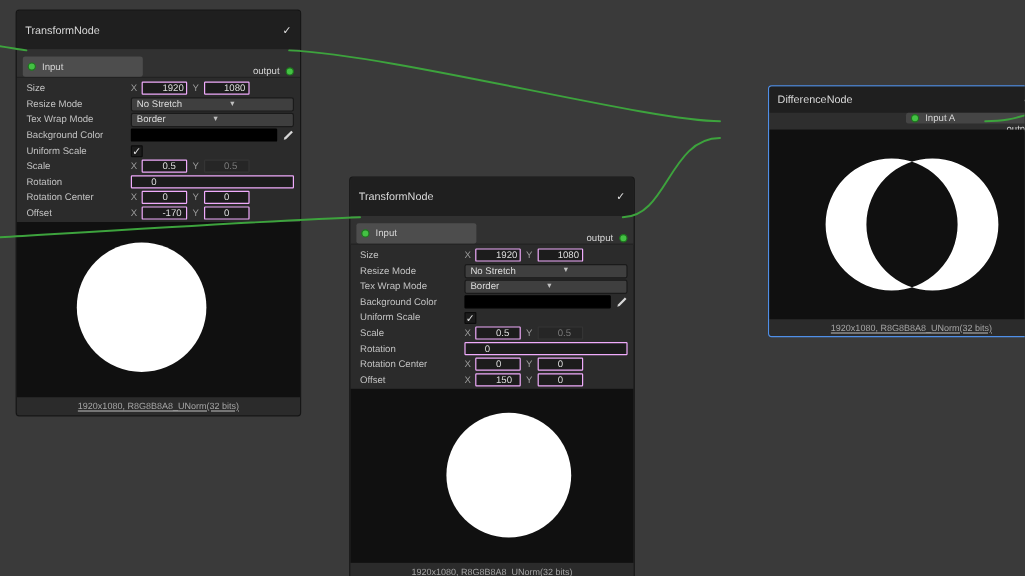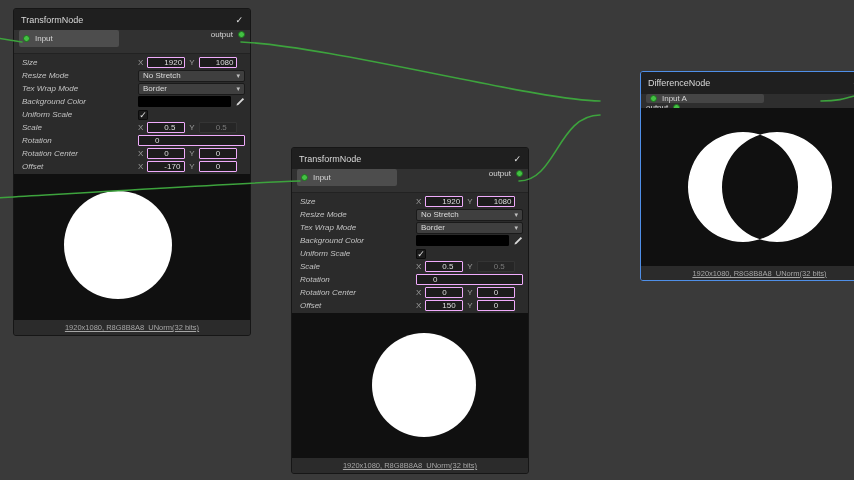--- a/index.html
+++ b/index.html
@@ -1,45 +1,45 @@
 <!DOCTYPE html>
 <html><head>
 <meta charset="utf-8">
 <style>
   html,body{margin:0;padding:0;background:#3a3a3a;}
   #stage{position:relative;width:854px;height:480px;overflow:hidden;background:#3a3a3a;
          font-family:"Liberation Sans",sans-serif;-webkit-font-smoothing:antialiased;}
   .node{position:absolute;box-sizing:border-box;background:#2b2b2b;border:1px solid #161616;
         border-radius:3px;overflow:hidden;z-index:1;}
   .node.selected{border:1px solid #4f8fe8;}
-  .node-header{height:21px;background:#1f1f1f;display:flex;align-items:center;
+  .node-header{height:32px;background:#1f1f1f;display:flex;align-items:center;
                justify-content:space-between;padding:0 7px;}
   .node-title{font-size:9px;color:#d8d8d8;}
   .hdr-icons{display:flex;align-items:center;gap:5px;}
   .check{font-size:9px;color:#e4e4e4;}
   .chev{font-size:8px;color:#b8b8b8;}
-  .port-row{height:24px;background:#313131;display:flex;align-items:flex-start;
+  .port-row{height:24px;background:#313131;display:flex;align-items:flex-end;
             justify-content:space-between;padding:0 5px;border-bottom:1px solid #222;box-sizing:border-box;}
   .port-pill{display:flex;align-items:center;gap:5px;background:#4d4d4d;border-radius:2px;
              height:17px;width:100px;padding:0 4px;box-sizing:border-box;}
   .port-out{display:flex;align-items:center;gap:5px;}
   .port-dot{width:7px;height:7px;border-radius:50%;background:#44c144;border:1px solid #1d741d;box-sizing:border-box;flex:none;}
   .port-label{font-size:8px;color:#d6d6d6;white-space:nowrap;}
   .props{padding:2px 0 1px 0;}
   .prop-row{display:flex;align-items:center;height:13px;padding:0 5px 0 8px;}
-  .plabel{width:116px;flex:none;font-size:8px;color:#c2c2c2;white-space:nowrap;font-style:italic;}
+  .plabel{width:87px;flex:none;font-size:8px;color:#c2c2c2;white-space:nowrap;}
   .pctl{flex:1;display:flex;align-items:center;gap:4px;min-width:0;}
   .axis{font-size:8px;color:#9d9d9d;flex:none;}
   .field{box-sizing:border-box;width:38px;height:11px;line-height:10px;background:#1c1c1c;
          border:1px solid #f0abfc;border-radius:1px;color:#dedede;font-size:8px;padding:0 16px;
          overflow:hidden;white-space:nowrap;}
   .field.wide{flex:1;width:auto;}
   .field.disabled{color:#7a7a7a;background:#262626;border-color:#343434;}
   .dropdown{flex:1;height:12px;box-sizing:border-box;background:#3f3f3f;border:1px solid #1a1a1a;
-            border-radius:2px;display:flex;align-items:center;justify-content:space-between;
+            border-radius:2px;display:flex;align-items:center;
             padding:0 4px;color:#dcdcdc;font-size:8px;line-height:10px;gap:40px;}
   .dd-arrow{font-size:7px;color:#c0c0c0;}
   .checkbox{width:10px;height:10px;box-sizing:border-box;background:#1b1b1b;border:1px solid #0c0c0c;
             border-radius:1px;color:#e0e0e0;font-size:9px;line-height:9px;text-align:center;}
   .color-swatch{flex:1;height:9px;background:#000;border:1px solid #000;border-radius:1px;}
   .eyedropper{flex:none;width:10px;height:10px;display:flex;align-items:center;justify-content:center;}
   .preview{position:relative;background:#101010;overflow:hidden;}
   .circle{position:absolute;border-radius:50%;background:#ffffff;}
   .caption{height:15px;display:flex;align-items:center;justify-content:center;
            font-size:7.5px;color:#a6a6a6;background:#2b2b2b;white-space:nowrap;text-decoration:underline;}

